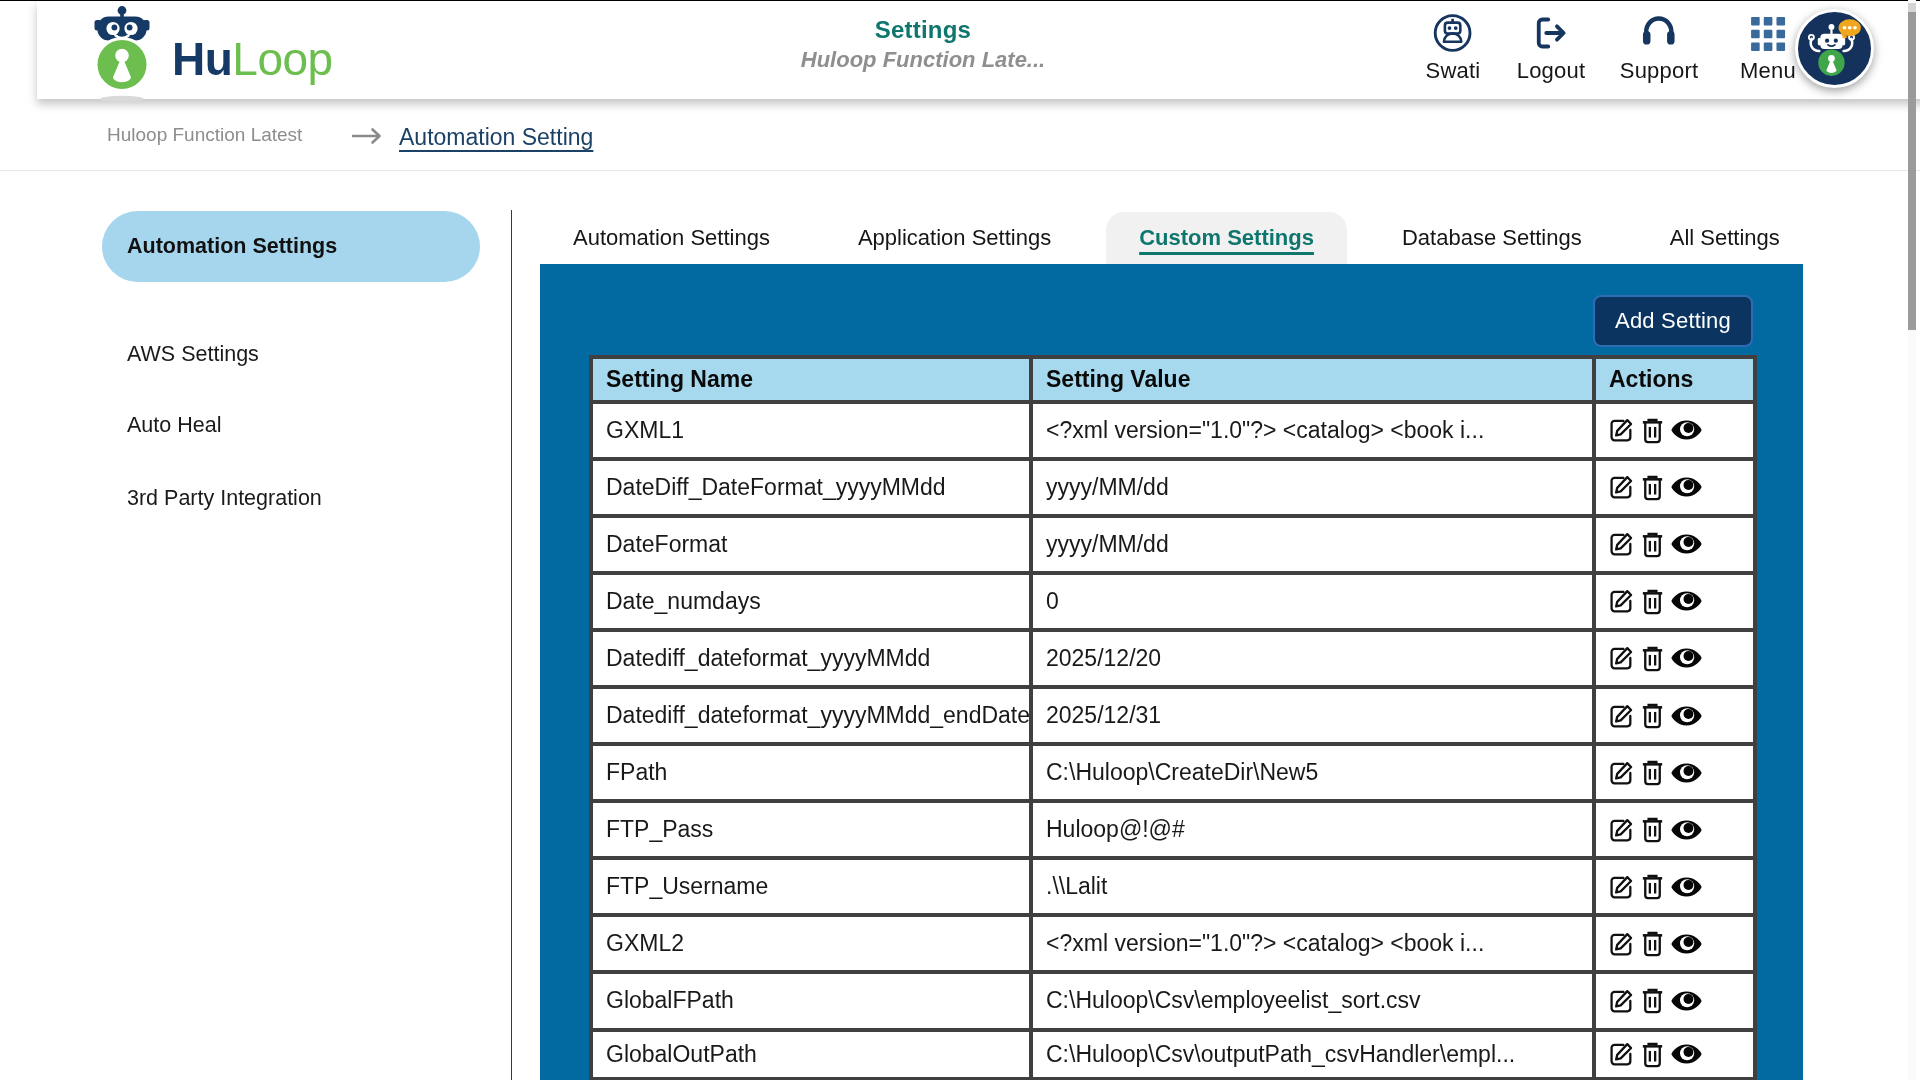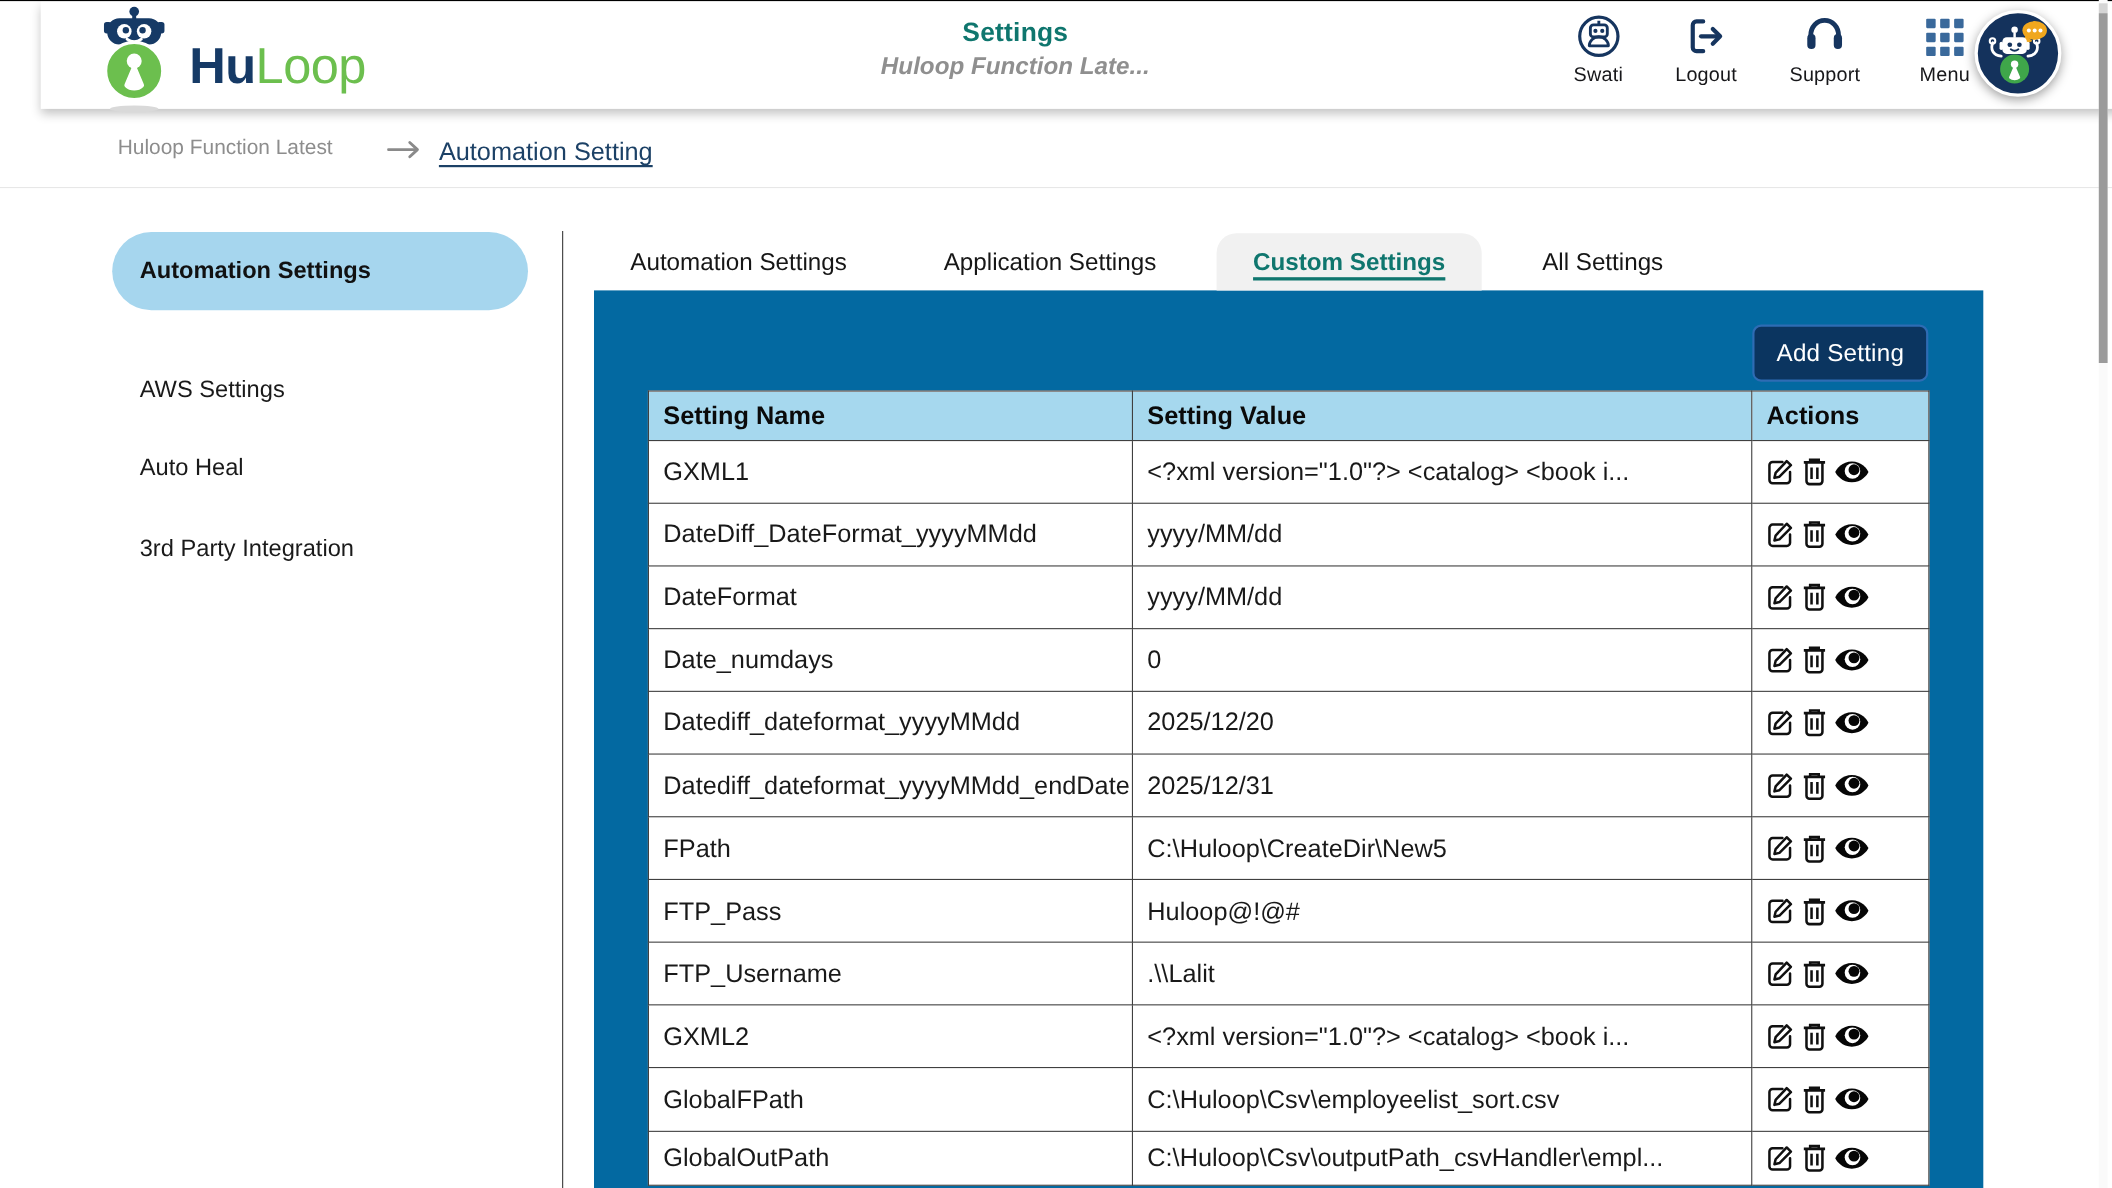--- a/index.html
+++ b/index.html
@@ -15,21 +15,21 @@
   .brand { position:absolute; left:78px; top:33px; font-size:46px; letter-spacing:-0.5px; line-height:1; }
   .brand .hu { color:#163a66; font-weight:700; }
   .brand .loop { color:#6cbf4e; font-weight:400; }
 
   .titlewrap { position:absolute; left:886px; top:15px; transform:translateX(-50%); text-align:center; white-space:nowrap; }
   .page-title { font-size:24px; font-weight:700; color:#0f766e; letter-spacing:.2px; }
   .page-subtitle { margin-top:3px; font-size:22px; font-style:italic; color:#8f8f8f; font-weight:600; }
 
   .nav-item { position:absolute; top:12px; transform:translateX(-50%); display:flex; flex-direction:column;
               align-items:center; gap:5px; cursor:pointer; }
-  .nav-item .lbl { font-size:18px; color:#17171a; font-weight:500; letter-spacing:.2px; }
+  .nav-item .lbl { font-size:22px; color:#17171a; font-weight:500; letter-spacing:.2px; }
 
   .chatbot { position:absolute; left:1795px; top:9px; width:79px; height:79px; border-radius:50%;
              background:#14325c; border:3px solid #ffffff; box-shadow:0 3px 10px rgba(0,0,0,.38);
              display:flex; align-items:center; justify-content:center; z-index:25; cursor:pointer; }
 
   
   .breadcrumb { position:absolute; left:0; top:99px; width:1920px; height:72px; background:#fff;
                 border-bottom:1px solid #e7e7e7; z-index:5; }
   .crumb-parent { position:absolute; left:107px; top:124px; font-size:19px; color:#8d8d8d; z-index:6;}
   .crumb-arrow  { position:absolute; left:352px; top:127px; z-index:6; }
@@ -52,21 +52,21 @@
 
   
   .panel { position:absolute; left:540px; top:264px; width:1263px; height:816px; background:#0369a1; overflow:hidden; }
   .add-btn { position:absolute; left:1053px; top:31px; width:160px; height:52px; background:#0b3560;
              border:2px solid #2e6cb4; border-radius:8px; color:#fff; font-size:22px; font-weight:500;
              display:flex; align-items:center; justify-content:center; cursor:pointer;
              font-family:"Liberation Sans", sans-serif; letter-spacing:.2px; }
 
   table.settings { position:absolute; left:49px; top:91px; width:1164px; table-layout:fixed;
                    border-collapse:collapse; background:#fff; }
-  table.settings th, table.settings td { border:1px solid #404040; overflow:hidden; white-space:nowrap; }
+  table.settings th, table.settings td { border:4px solid #404040; overflow:hidden; white-space:nowrap; }
   table.settings { border:1.5px solid #000; }
   th { background:#a6d8ee; height:44.5px; font-size:23px; font-weight:700; color:#0a0a0a; text-align:left;
        padding:0 0 0 13px; }
   td { height:57.1px; font-size:23px; color:#191919; padding:0 0 0 13px; vertical-align:middle;margin-top:20px; }
   tr:last-child td { height:49.5px; }
   td.actions { padding-left:12px; }
   .act-wrap { display:flex; align-items:center; }
   .act { display:inline-flex; cursor:pointer; }
   .act + .act { margin-left:7px; }
 
@@ -206,20 +206,23 @@
   <div class="tab">
     <span>Automation Settings</span>
   </div>
   <div class="tab">
     <span>Application Settings</span>
   </div>
   <div class="tab active">
     <span>Custom Settings</span>
   </div>
   <div class="tab">
+    <span>Database Settings</span>
+  </div>
+  <div class="tab">
     <span>All Settings</span>
   </div>
 </div>
 
 <div class="panel">
   <div class="add-btn">Add Setting</div>
 
   <table class="settings">
     <colgroup>
         <col style="width:440px">

